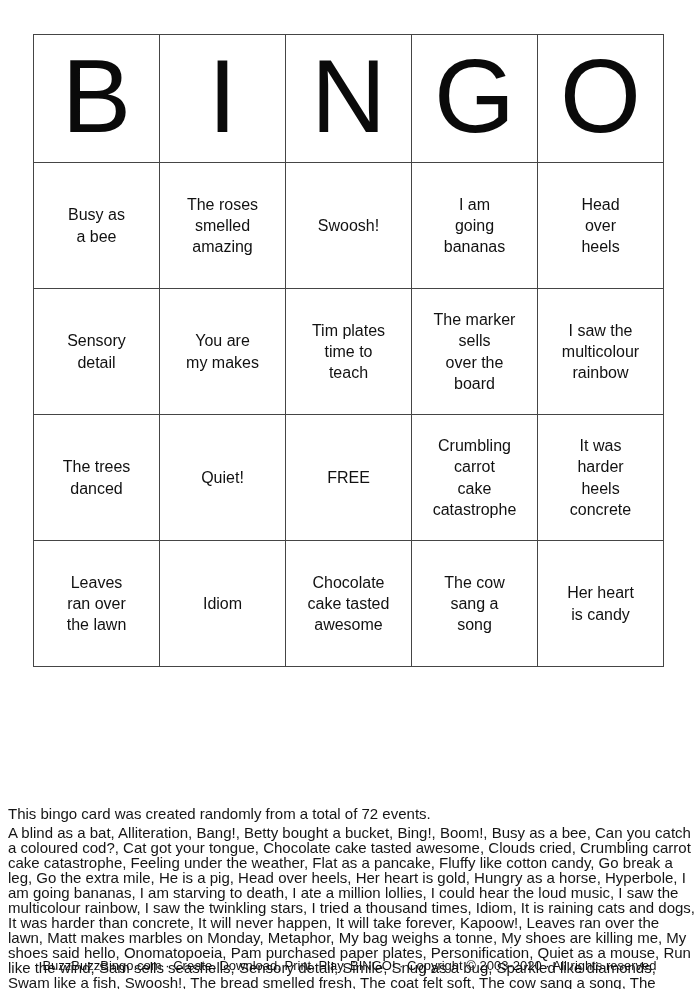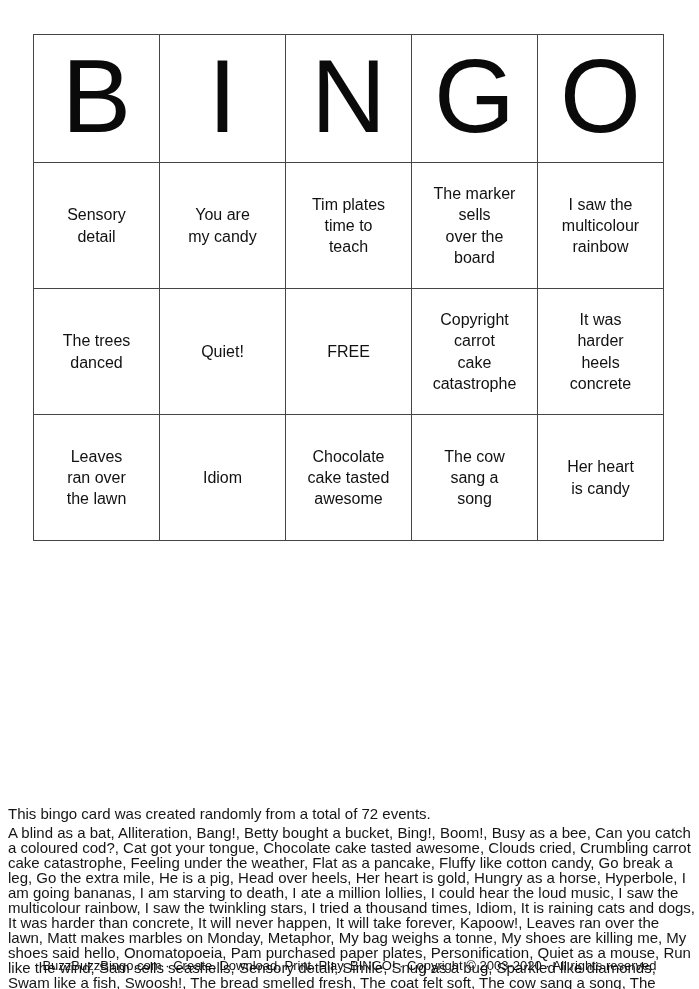--- a/index.html
+++ b/index.html
@@ -78,41 +78,55 @@
   <table class="bingo-table">
     <tbody>
         <tr class="header-row">
       <td>B</td>
       <td>I</td>
       <td>N</td>
       <td>G</td>
       <td>O</td>
     </tr>
     <tr class="body-row">
+      <td>Busy as
+a bee</td>
+      <td>The roses
+smelled
+amazing</td>
+      <td>Swoosh!</td>
+      <td>I am
+going
+bananas</td>
+      <td>Head
+over
+heels</td>
+    </tr>
+    <tr class="body-row">
       <td>Sensory
 detail</td>
       <td>You are
-my candy</td>
+my makes</td>
       <td>Tim plates
 time to
 teach</td>
       <td>The marker
 sells
 over the
 board</td>
       <td>I saw the
 multicolour
 rainbow</td>
     </tr>
     <tr class="body-row">
       <td>The trees
 danced</td>
       <td>Quiet!</td>
       <td>FREE</td>
-      <td>Copyright
+      <td>Crumbling
 carrot
 cake
 catastrophe</td>
       <td>It was
 harder
 heels
 concrete</td>
     </tr>
     <tr class="body-row">
       <td>Leaves

